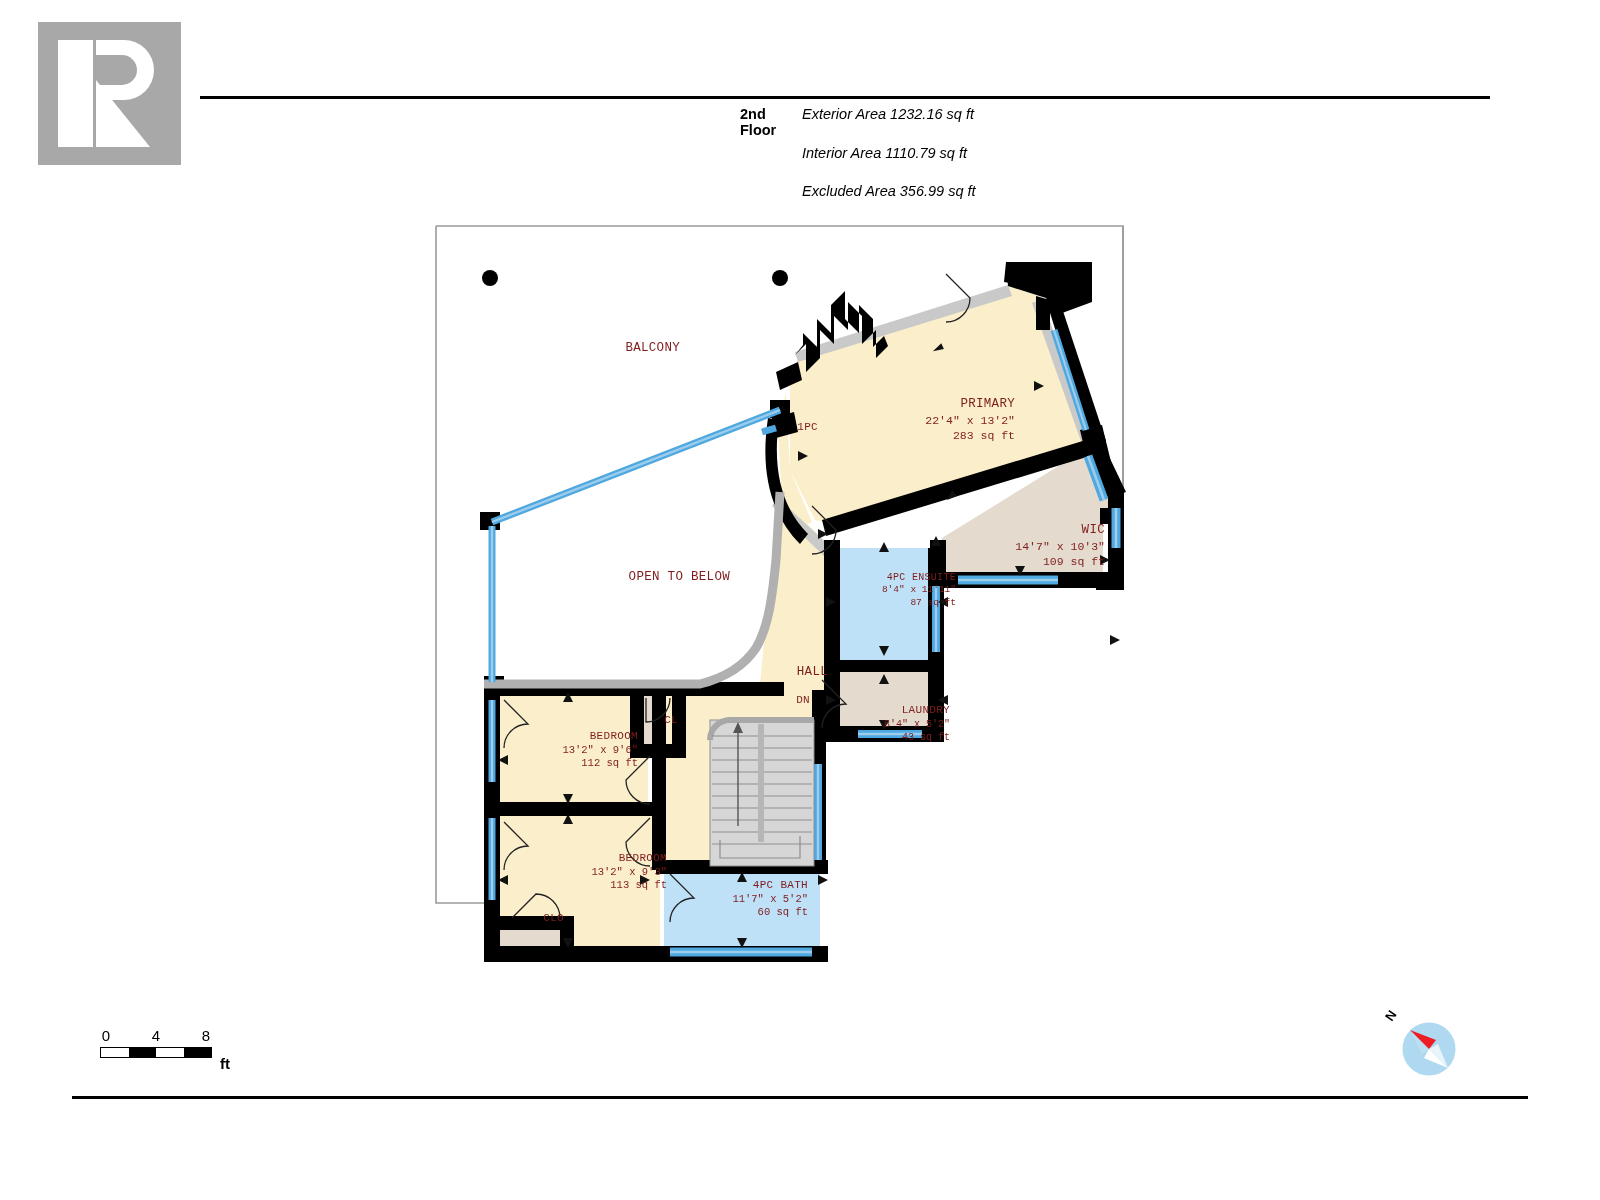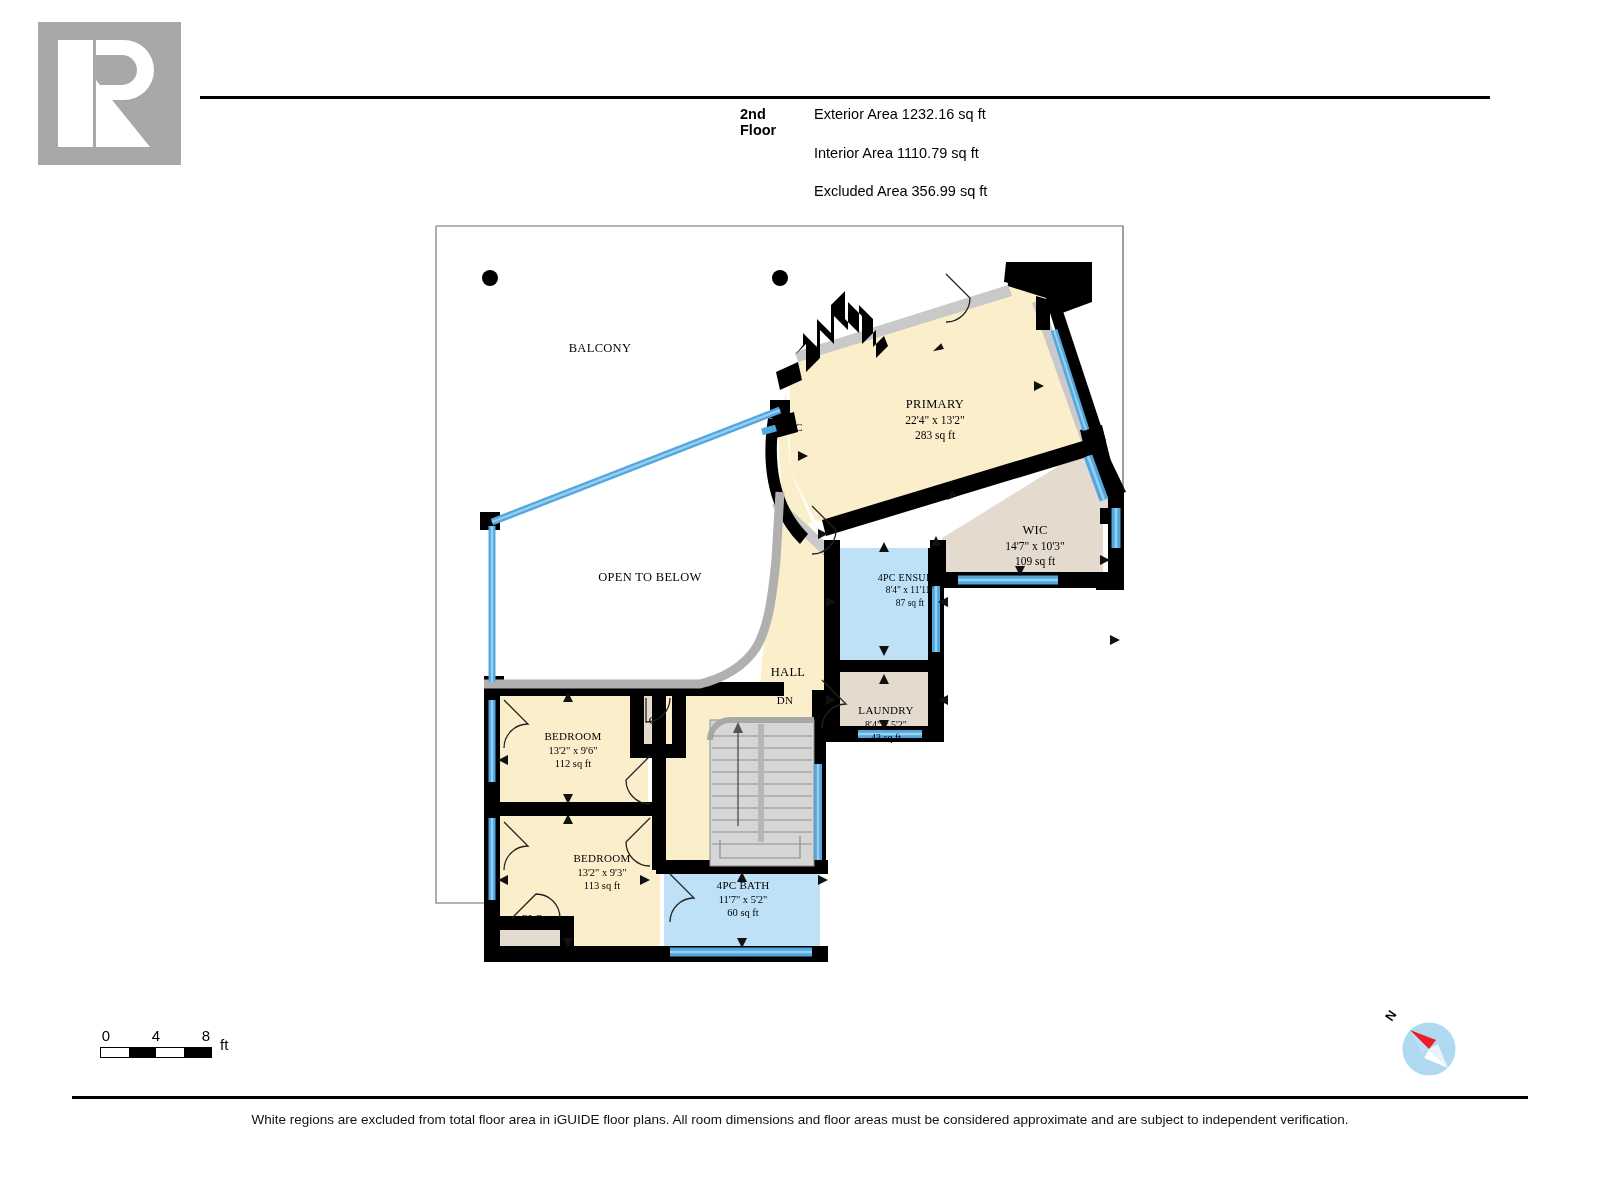--- a/index.html
+++ b/index.html
@@ -29,46 +29,46 @@
     position: absolute; left: 200px; top: 50px; width: 1290px;
     text-align: center; font-size: 25px; font-weight: bold; color: #000;
     letter-spacing: -0.2px;
   }
   #header-rule {
     position: absolute; left: 200px; top: 96px; width: 1290px; height: 3px; background: #000;
   }
   #floor-meta { position: absolute; left: 740px; top: 106px; font-size: 14.5px; color: #000; }
   #floor-meta .row { display: flex; margin-bottom: 6.5px; }
   #floor-meta .flabel { font-weight: bold; width: 62px; text-align: left; }
-  #floor-meta .fval { margin-left: 12px; }
+  #floor-meta .fval { margin-left: 0; font-style: italic; }
   #floor-meta .row:not(:first-child) .flabel { visibility: hidden; }
 
   
   #plan { position: absolute; left: 0; top: 0; width: 1600px; height: 1200px; }
 
   
   .rlabel {
-    position: absolute; text-align: center; color: #000000;
-    font-family: Liberation Serif, serif; line-height: 1.32;
+    position: absolute; text-align: right; color: #7f1d1d;
+    font-family: Liberation Mono, monospace; line-height: 1.32;
     white-space: nowrap; pointer-events: none;
   }
   .rlabel .nm { font-size: 12.5px; letter-spacing: 0.3px; }
   .rlabel .dm { font-size: 11.5px; }
   .rlabel .sq { font-size: 11.5px; }
   .rlabel.small .nm { font-size: 11px; }
   .rlabel.tiny .nm { font-size: 10px; }
 
   
   #scalebar { position: absolute; left: 100px; top: 1027px; }
   #scale-nums { position: relative; height: 20px; width: 112px; font-size: 15px; color: #000; }
   #scale-nums span { position: absolute; top: 0; transform: translateX(-50%); }
   #scale-bar-bg { position: relative; width: 112px; height: 11px; border: 1.3px solid #000; display: flex; }
   #scale-bar-bg i { display: block; height: 100%; flex: 1 1 25%; }
   #scale-bar-bg i.on { background: #000; }
-  #scale-unit { position: absolute; left: 120px; top: 9px; font-size: 15px; }
+  #scale-unit { position: absolute; left: 120px; top: 28px; font-size: 15px; font-weight: bold; }
 
   
   #prepared { position: absolute; left: 0; top: 1039px; width: 1600px; text-align: center;
               font-size: 14.5px; color: #000; }
 
   
   #compass { position: absolute; left: 1398px; top: 1018px; width: 62px; height: 62px; }
   #compass-n { position: absolute; left: -12px; top: -10px; font-size: 13px; font-weight: bold;
                transform: rotate(-55deg); color: #000; }
 
@@ -426,15 +426,14 @@
       <circle cx="31" cy="31" r="28" fill="#AED9F0" stroke="#ffffff" stroke-width="3"></circle>
       <path d="M31 31 L12 12 L24 36 Z" fill="#BCDFF2"></path>
       <path d="M31 31 L12 12 L38 22 Z" fill="#EE1C25"></path>
       <path d="M31 31 L50 50 L26 40 Z" fill="#ffffff"></path>
       <path d="M31 31 L50 50 L40 26 Z" fill="#E8F3FA"></path>
     </svg>
     <div id="compass-n">N</div>
   </div>
 
   <div id="footer-rule"></div>
-  <div id="footer-note">White regions are excluded from total floor area in iGUIDE floor plans. All room dimensions and floor areas must be considered approximate and are subject to independent verification.</div>
 
 </div>
 
 </body></html>

